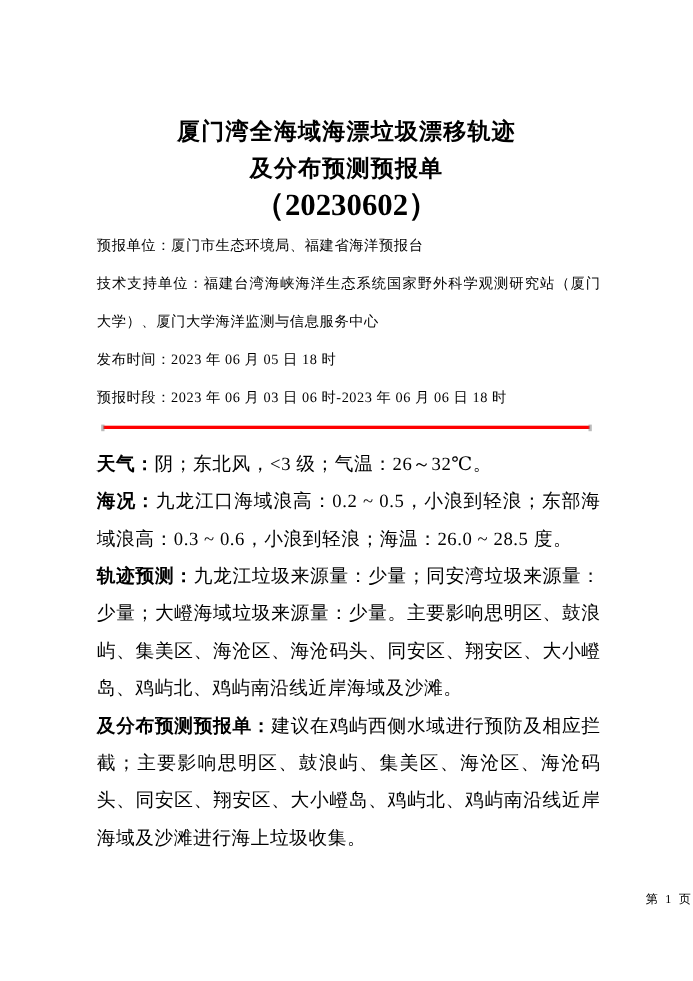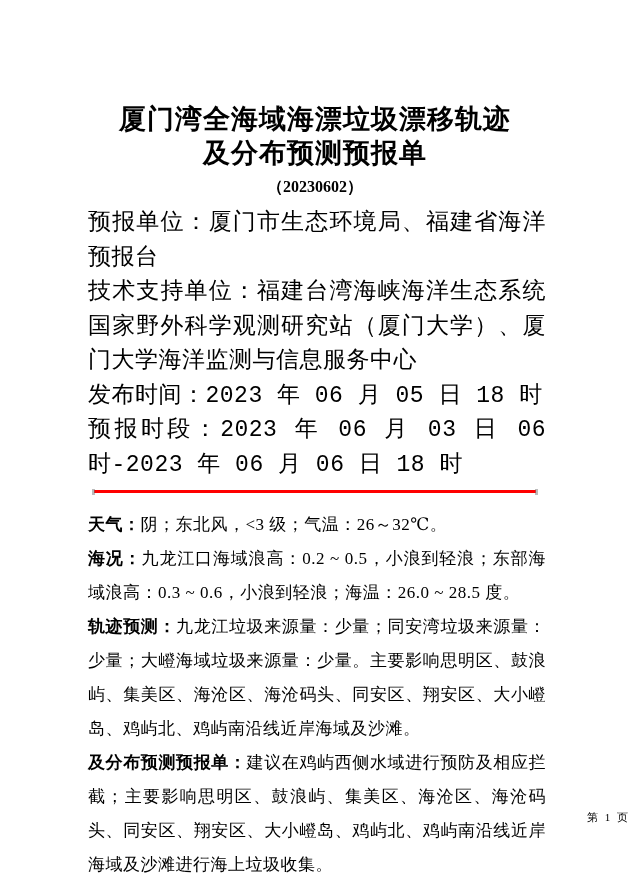--- a/index.html
+++ b/index.html
@@ -14,40 +14,39 @@
     background: #ffffff;
     color: #000000;
     overflow: hidden;
   }
   .title-block {
     padding-top: 102px;
     text-align: center;
     font-weight: bold;
   }
   .title-main {
-    font-size: 27px;
+    font-size: 21px;
     line-height: 34px;
     letter-spacing: 1px;
   }
   .title-num {
-    font-size: 16px;
+    font-size: 28px;
     line-height: 33px;
     letter-spacing: 0;
   }
   .content {
     margin: 0 84px 0 88px; 
   }
   .meta { margin-top: 3px; }
   .meta p {
     margin: 0;
-    font-size: 23px;
+    font-size: 13px;
     line-height: 34.5px;
     letter-spacing: 0.5px;
     text-align: justify;
-    font-family: Liberation Mono, monospace;
   }
   .divider {
     position: relative;
     margin-top: 8px;
     margin-left: 6px;
     width: 442px;
     height: 3px;
     background: #ff0000;
   }
   .divider::before,

